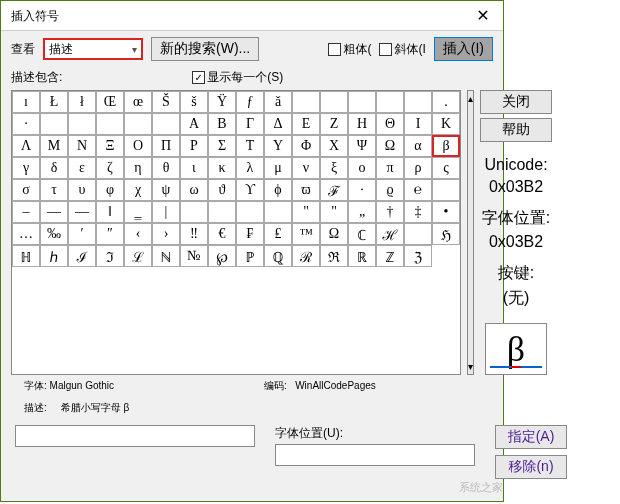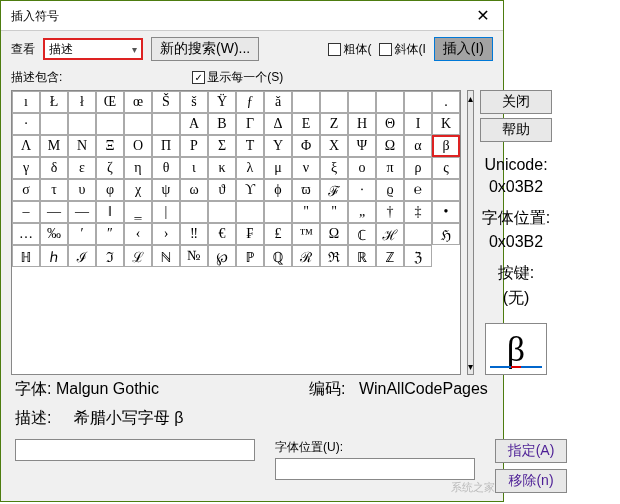--- a/index.html
+++ b/index.html
@@ -19,27 +19,27 @@
 .grid { border: 1px solid #888; background: #fff; display: grid; grid-template-columns: repeat(16, 28px); grid-auto-rows: 22px; position: relative; }
 .cell { border: 1px solid #aaa; display: flex; align-items: center; justify-content: center; font-family: "Times New Roman", serif; font-size: 14px; }
 .cell.selected { border: 2px solid #d22; position: relative; z-index: 2; }
 .scrollbar { width: 18px; background: #e8e8e8; border: 1px solid #888; display: flex; flex-direction: column; justify-content: space-between; align-items: center; padding: 2px 0; }
 .scroll-arrow { font-size: 10px; cursor: pointer; }
 .side-panel { width: 80px; display: flex; flex-direction: column; gap: 4px; align-items: center; }
 .side-btn { width: 72px; text-align: center; }
 .side-label { font-size: 16px; text-align: center; }
 .preview { width: 62px; height: 52px; border: 1px solid #888; background: #fff; display: flex; align-items: center; justify-content: center; font-size: 36px; font-family: "Times New Roman", serif; position: relative; }
 .preview::after { content: ""; position: absolute; bottom: 6px; left: 4px; right: 4px; height: 2px; background: linear-gradient(to right, #06c 40%, #d00 40%, #d00 60%, #06c 60%); }
-.info-row { padding: 4px 14px; font-size: 16px; display: flex; gap: 30px; }
+.info-row { padding: 4px 14px; font-size: 10px; display: flex; gap: 30px; margin-left: 9px; }
 .bottom { padding: 6px 14px; display: flex; gap: 20px; }
 .bottom-col { display: flex; flex-direction: column; gap: 2px; }
 .text-input { border: 1px solid #888; background: #fff; height: 22px; width: 240px; }
 .bottom-btns { display: flex; flex-direction: column; gap: 6px; margin-left: auto; }
 .btn-disabled { color: #4c1d95; }
-.watermark { position: absolute; right: 8px; bottom: 6px; font-size: 11px; color: #bbb; }
+.watermark { position: absolute; right: 0; bottom: 6px; font-size: 11px; color: #bbb; }
 </style>
 </head>
 <body>
 
 <div class="window">
   <div class="titlebar">
     <span>插入符号</span>
     <span class="close-x">✕</span>
   </div>
 

